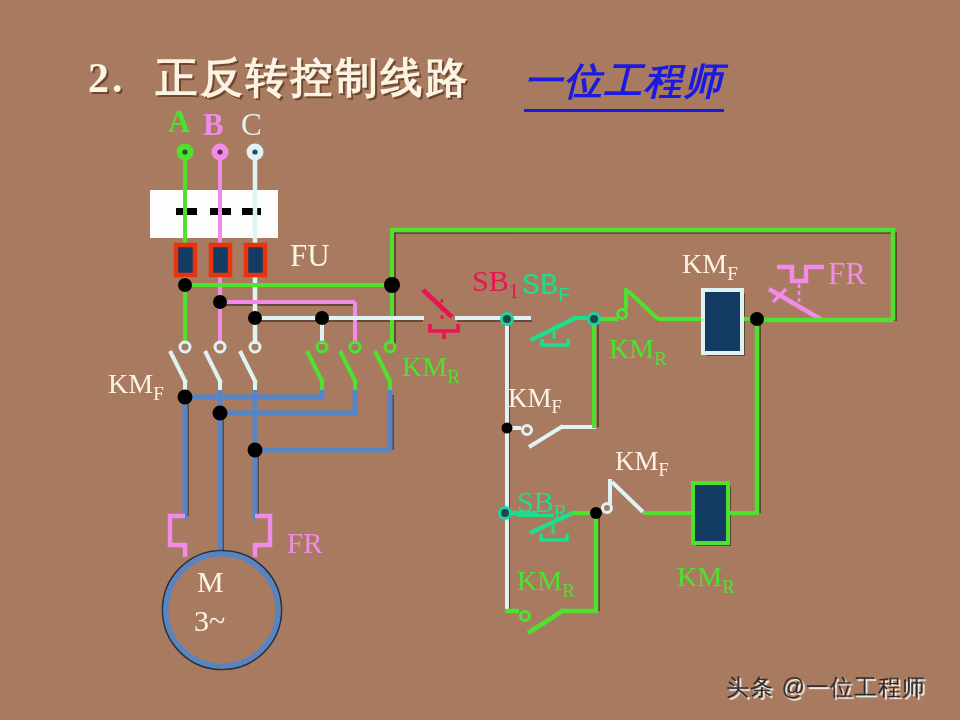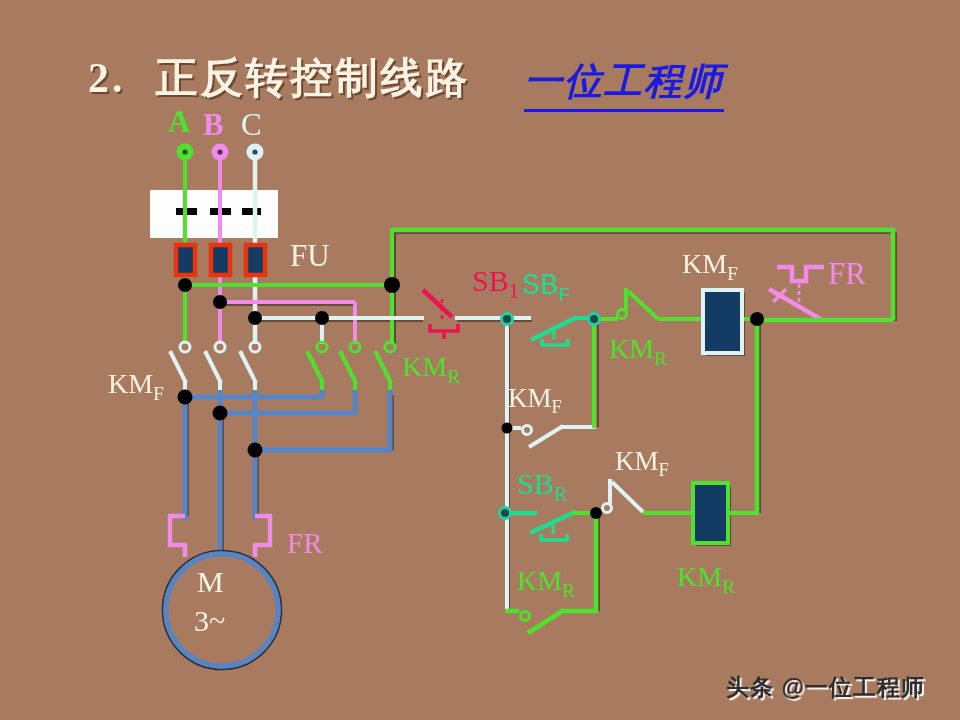--- a/index.html
+++ b/index.html
@@ -27,21 +27,21 @@
     text-shadow:2px 2px 0 rgba(60,30,10,.55);
   }
   #slide-title .num{margin-right:30px;}
   #title-link{
     position:absolute;left:524px;top:56px;font-size:38px;letter-spacing:2px;
     color:var(--link_blue,#1a1ae0);font-weight:bold;font-style:italic;
     border-bottom:3px solid var(--link_blue,#1a1ae0);padding-bottom:2px;
     cursor:pointer;
   }
   #watermark{
-    position:absolute;left:726px;top:672px;font-size:23px;font-weight:bold;
+    position:absolute;left:726px;top:672px;font-size:23px;font-weight:normal;
     color:#2e2e2e;letter-spacing:1px;
     font-family:"Liberation Sans","DejaVu Sans",sans-serif;
     text-shadow:2px 2px 1px rgba(255,255,255,.95);
   }
 </style>
 </head>
 <body>
 
 <div id="stage">
 
@@ -267,21 +267,21 @@
   <div class="lbl c-ivory" style="left:108px;top:370px;font-size:28px;"><span>KM</span><sub>F</sub></div>
   <div class="lbl c-green" style="left:402px;top:353px;font-size:28px;"><span>KM</span><sub>R</sub></div>
 
   <div class="lbl c-red" style="left:444px;top:266px;font-size:30px;margin-left:28px;"><span>SB</span><sub>1</sub></div>
   <div class="lbl c-spring" style="left:522px;top:271px;font-size:30px;font-family:Liberation Mono, monospace;"><span>SB</span><sub>F</sub></div>
   <div class="lbl c-green" style="left:609px;top:335px;font-size:28px;"><span>KM</span><sub>R</sub></div>
   <div class="lbl c-ivory" style="left:682px;top:250px;font-size:28px;"><span>KM</span><sub>F</sub></div>
   <div class="lbl c-pink" style="left:828px;top:258px;font-size:31px;"><span>FR</span><sub></sub></div>
 
   <div class="lbl c-ivory" style="left:508px;top:385px;font-size:27px;"><span>KM</span><sub>F</sub></div>
-  <div class="lbl c-spring" style="left:517px;top:469px;font-size:30px;"><span>SB</span><sub>R</sub></div>
+  <div class="lbl c-spring" style="left:517px;top:487px;font-size:30px;text-decoration:underline;"><span>SB</span><sub>R</sub></div>
   <div class="lbl c-ivory" style="left:615px;top:448px;font-size:27px;"><span>KM</span><sub>F</sub></div>
 
   <div class="lbl c-green" style="left:517px;top:567px;font-size:28px;"><span>KM</span><sub>R</sub></div>
   <div class="lbl c-green" style="left:677px;top:563px;font-size:28px;"><span>KM</span><sub>R</sub></div>
 
   <div class="lbl c-pink" style="left:287px;top:529px;font-size:29px;"><span>FR</span><sub></sub></div>
 
   <div class="lbl c-ivory" style="left:197px;top:567px;font-size:30px;"><span>M</span></div>
   <div class="lbl c-ivory" style="left:194px;top:606px;font-size:30px;"><span>3~</span></div>
 

